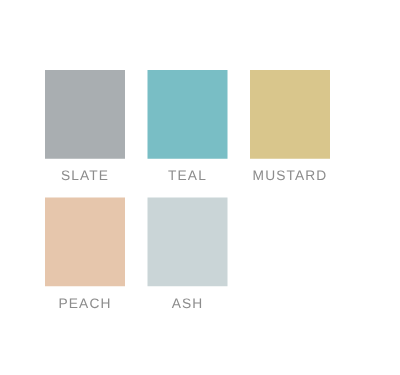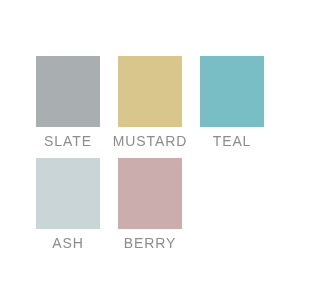--- a/index.html
+++ b/index.html
@@ -38,55 +38,55 @@
     align-items: center;
   }
   .swatch-chip {
     width: 64px;
     height: 71px;
     display: block;
   }
   .swatch-label {
     margin-top: 9px;
     font-family: "Liberation Sans", sans-serif;
-    font-size: 14px;
+    font-size: 11px;
     letter-spacing: 0.9px;
     color: #8c8c8c;
     text-transform: uppercase;
     line-height: 11px;
     white-space: nowrap;
     text-align: center;
   }
 </style>
 </head>
 <body>
 
 <div id="palette-board" style="background-color: rgb(255, 255, 255);">
   <div id="swatch-grid">
 
     <div class="swatch-cell">
       <div class="swatch-chip" style="background-color: rgb(169, 174, 177);"></div>
       <div class="swatch-label" style="color: rgb(140, 140, 140);">SLATE</div>
     </div>
 
     <div class="swatch-cell">
+      <div class="swatch-chip" style="background-color: rgb(121, 190, 197);"></div>
+      <div class="swatch-label" style="color: rgb(140, 140, 140);">TEAL</div>
+    </div>
+
+    <div class="swatch-cell">
       <div class="swatch-chip" style="background-color: rgb(217, 198, 140);"></div>
       <div class="swatch-label" style="color: rgb(140, 140, 140);">MUSTARD</div>
     </div>
 
     <div class="swatch-cell">
-      <div class="swatch-chip" style="background-color: rgb(121, 190, 197);"></div>
-      <div class="swatch-label" style="color: rgb(140, 140, 140);">TEAL</div>
+      <div class="swatch-chip" style="background-color: rgb(230, 198, 172);"></div>
+      <div class="swatch-label" style="color: rgb(140, 140, 140);">PEACH</div>
     </div>
-
 
     <div class="swatch-cell">
       <div class="swatch-chip" style="background-color: rgb(202, 213, 215);"></div>
       <div class="swatch-label" style="color: rgb(140, 140, 140); text-align: center;">ASH</div>
     </div>
 
-    <div class="swatch-cell">
-      <div class="swatch-chip" style="background-color: rgb(203, 173, 173);"></div>
-      <div class="swatch-label" style="color: rgb(140, 140, 140);">BERRY</div>
-    </div>
 
   </div>
 </div>
 
 </body></html>

